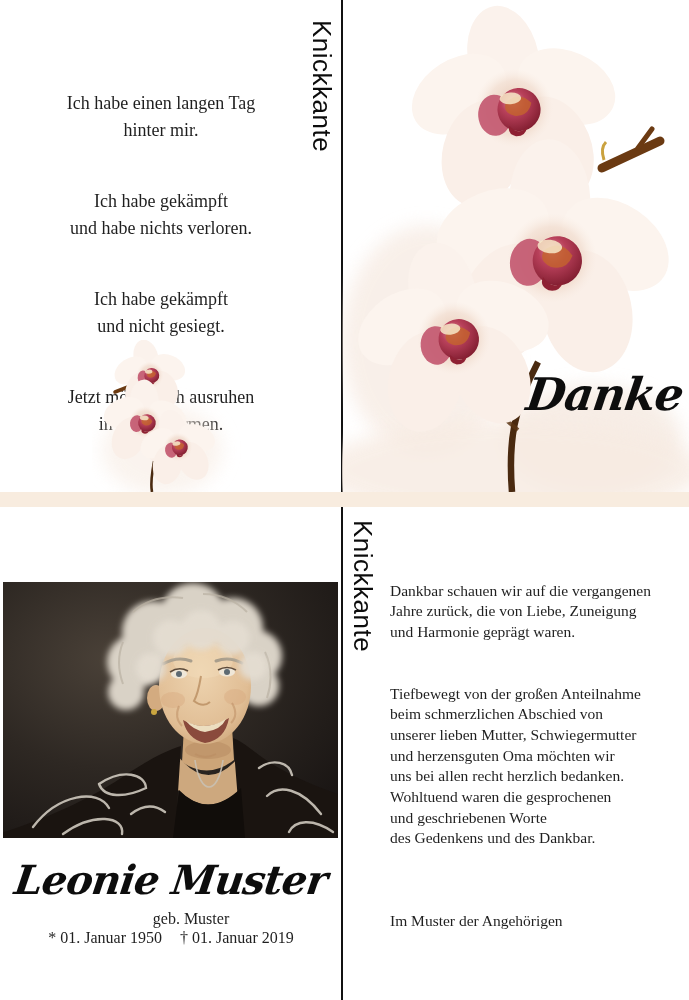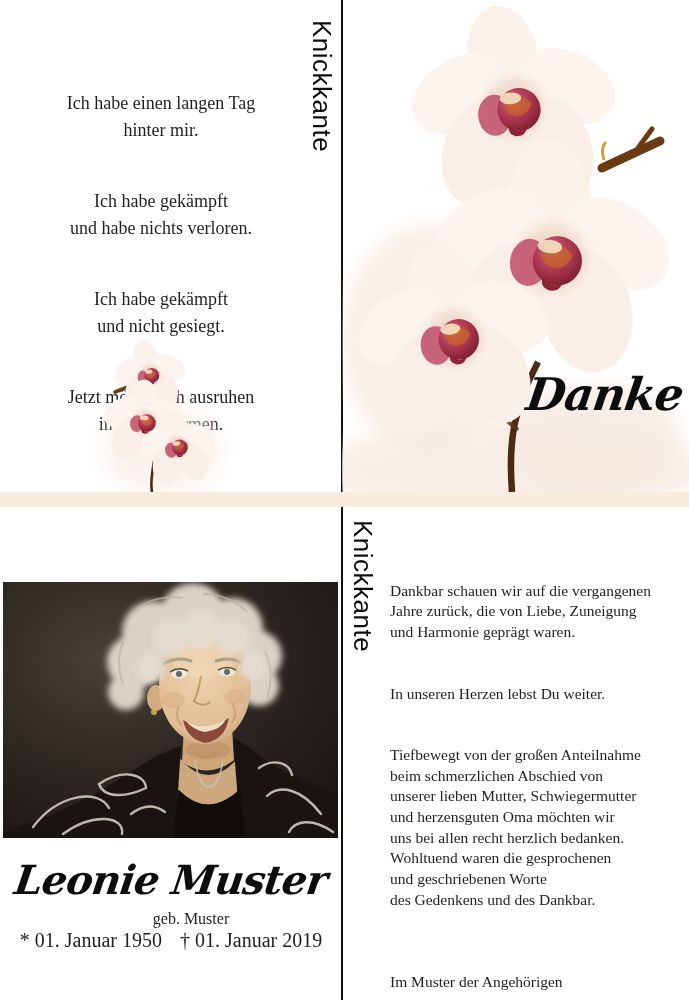--- a/index.html
+++ b/index.html
@@ -24,21 +24,21 @@
   .poem .stanza{margin:0 0 17px 0;}
 
   
   .script{font-family:"DejaVu Serif", serif;font-style:italic;font-weight:700;
           transform:skewX(-8deg);color:#0d0d0d;letter-spacing:-1px;}
   .danke{position:absolute;left:527px;top:368px;width:150px;font-size:45px;text-align:center;}
   .deceased-name{position:absolute;left:0;top:856px;width:342px;font-size:40px;text-align:center;}
 
   
   .maiden{position:absolute;left:0;top:910px;width:382px;text-align:center;font-size:16px;}
-  .dates{position:absolute;left:0;top:929px;width:342px;text-align:center;font-size:20px;}
+  .dates{position:absolute;left:0;top:929px;width:342px;text-align:center;font-size:16px;}
   .dates .birth{margin-right:18px;}
 
   
   .thanks{position:absolute;left:390px;top:560px;width:300px;font-size:15.5px;line-height:20.7px;
           white-space:pre-line;}
   .thanks p{margin:0 16px 20px 0;white-space:pre-line;}
   .sig span{display:block;}
 
   
   .orchid-large{position:absolute;left:342px;top:0;width:347px;height:492px;}
@@ -210,21 +210,20 @@
   <div class="deceased-name script">Leonie Muster</div>
   <div class="maiden">geb. Muster</div>
   <div class="dates">
     <span class="birth">* 01. Januar 1950</span><span class="death">† 01. Januar 2019</span>
   </div>
 
   <div class="thanks">
     <p>Dankbar schauen wir auf die vergangenen
 Jahre zurück, die von Liebe, Zuneigung
 und Harmonie geprägt waren.</p>
-    <p>In unseren Herzen lebst Du weiter.</p>
     <p>Tiefbewegt von der großen Anteilnahme
 beim schmerzlichen Abschied von
 unserer lieben Mutter, Schwiegermutter
 und herzensguten Oma möchten wir
 uns bei allen recht herzlich bedanken.
 Wohltuend waren die gesprochenen
 und geschriebenen Worte
 des Gedenkens und des Dankbar.</p>
     <p class="sig">
       <span>Im Muster der Angehörigen</span>

